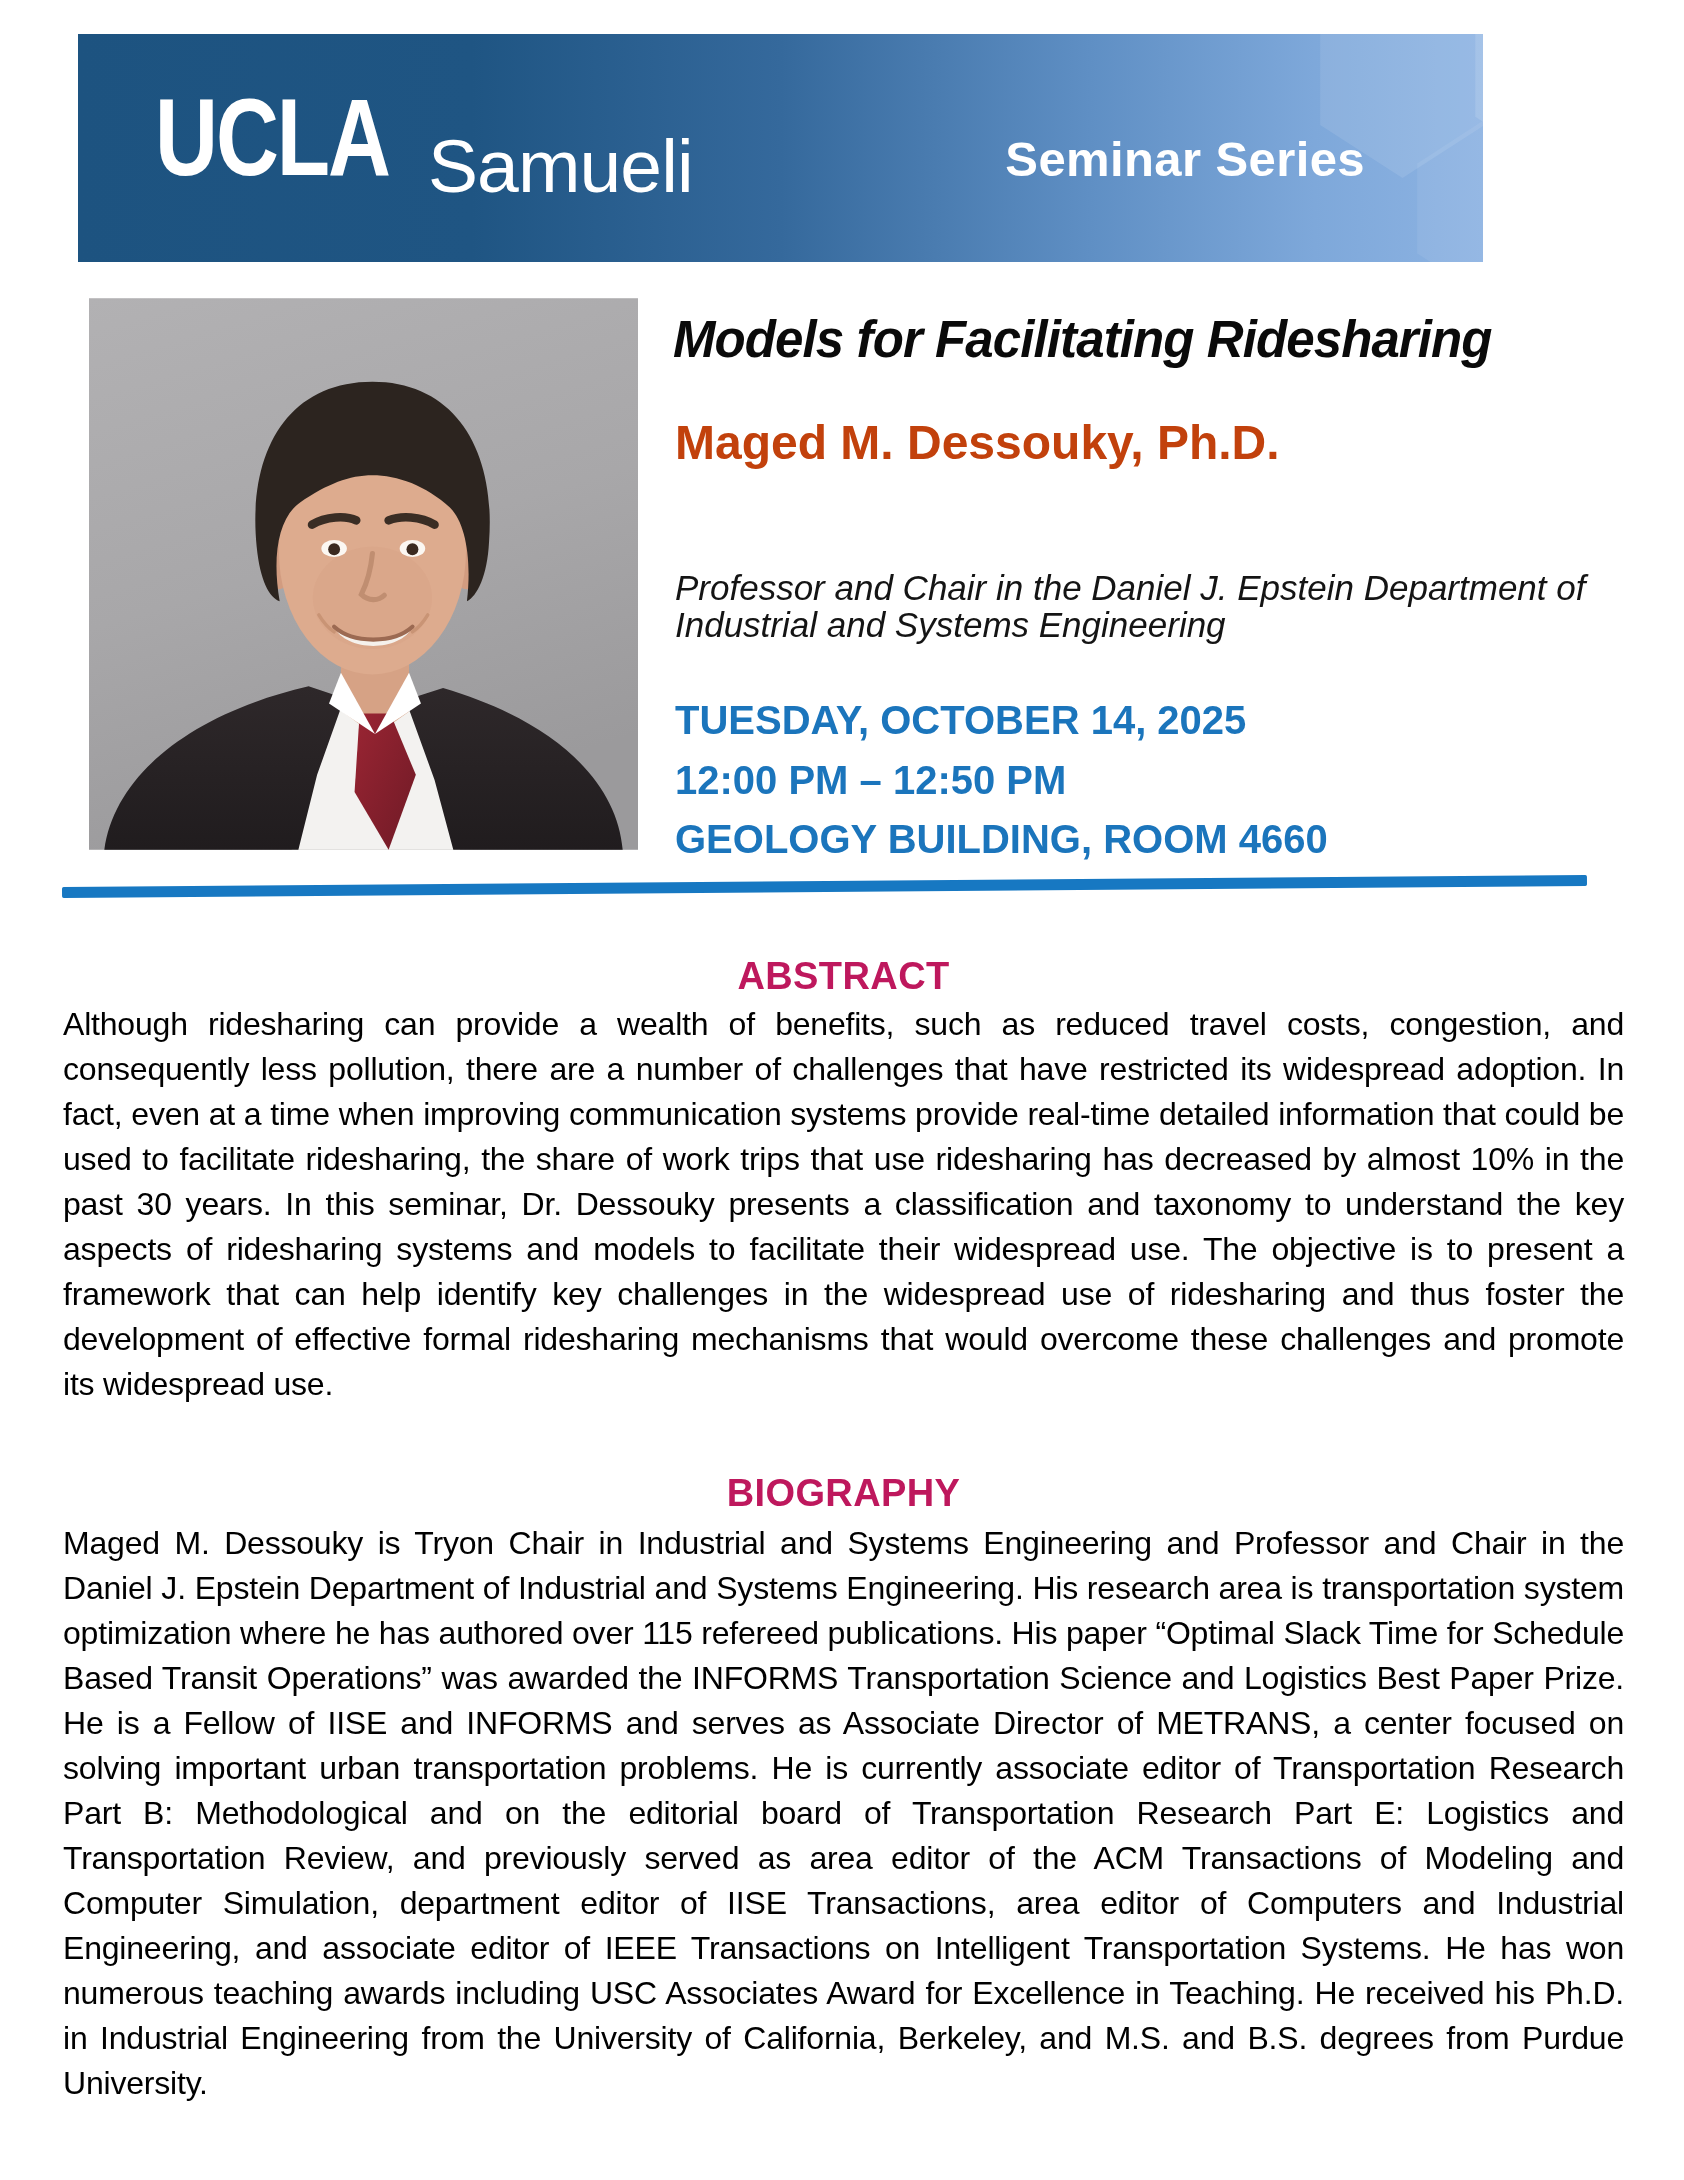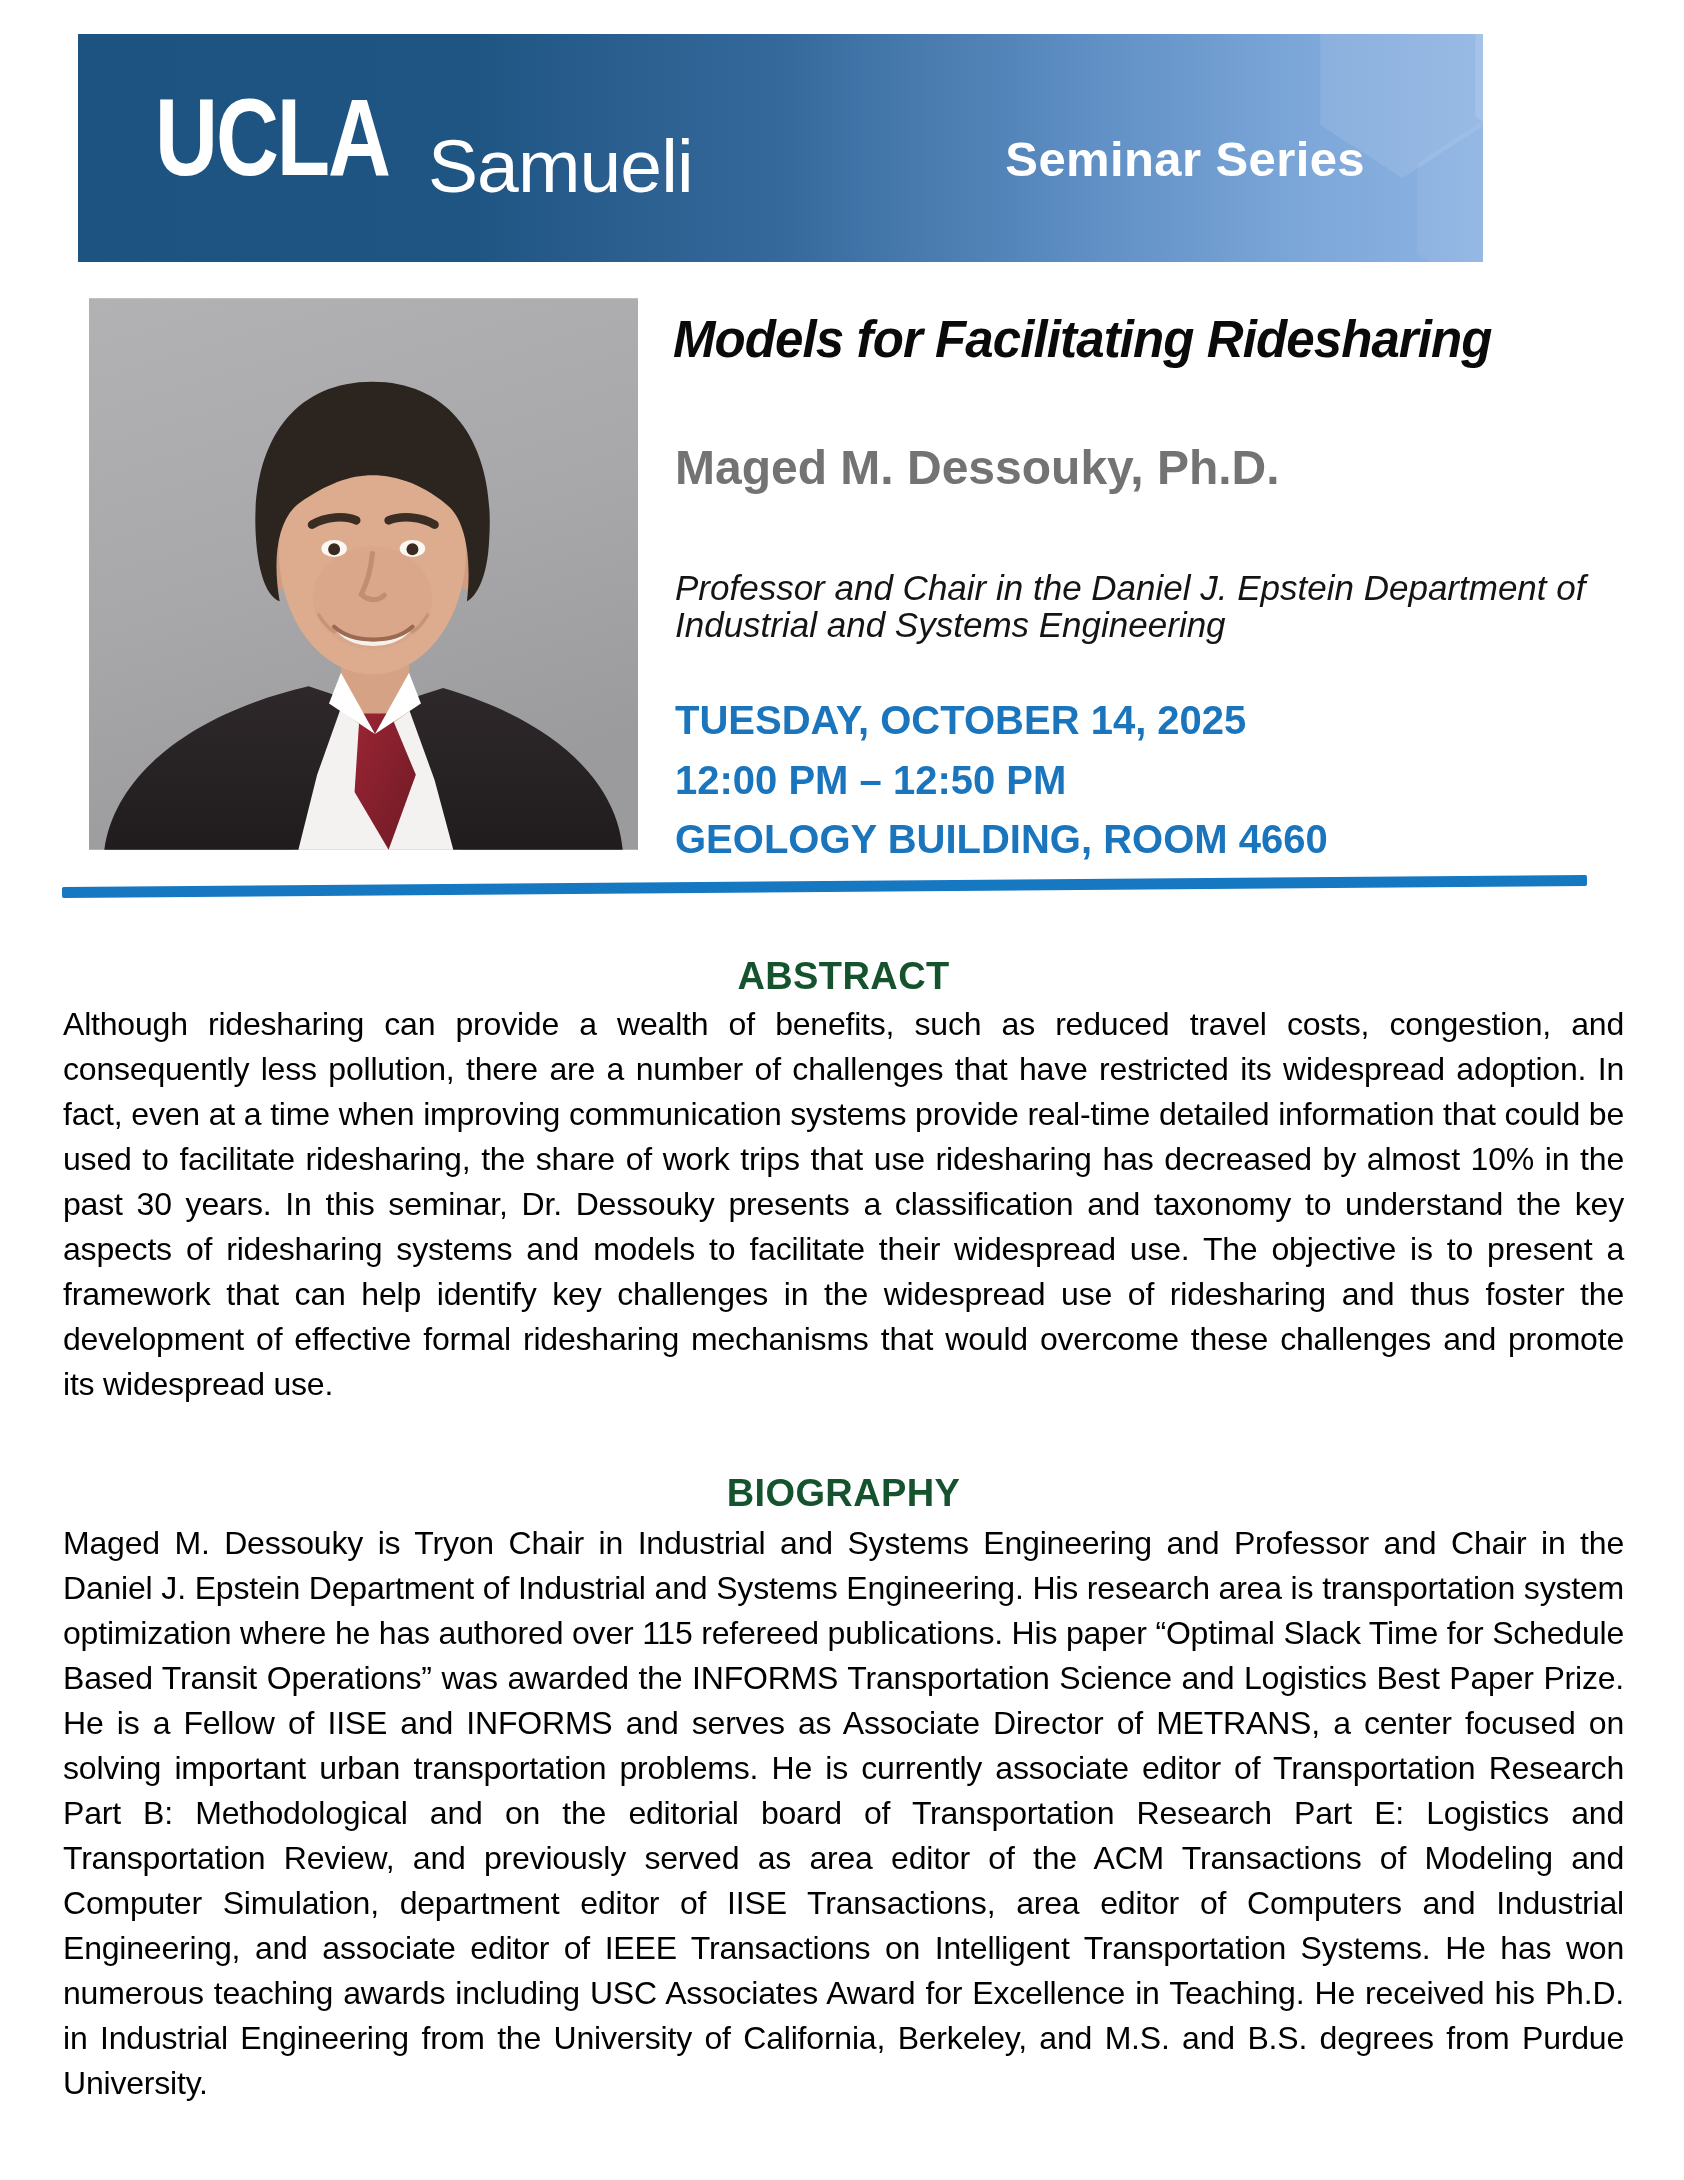--- a/index.html
+++ b/index.html
@@ -49,22 +49,22 @@
   .photo { position:absolute; left:89px; top:298px; width:549px; height:552px; }
   .photo svg { display:block; width:100%; height:100%; }
 
   
   .talk-title {
     position:absolute; left:673px; top:313px; width:954px;
     font-size:51px; line-height:1.05; font-weight:bold; font-style:italic;
     color:#0a0a0a; letter-spacing:-0.9px;
   }
   .speaker-name {
-    position:absolute; left:675px; top:444px; width:954px;
-    font-size:48px; line-height:1; font-weight:bold; color:#737373;
+    position:absolute; left:675px; top:419px; width:954px;
+    font-size:48px; line-height:1; font-weight:bold; color:#c2410c;
   }
   .speaker-role-1 {
     position:absolute; left:675px; top:501px; width:963px;
     font-size:35px; line-height:1; font-style:italic; color:#141414;
   }
   .speaker-role-2 {
     position:absolute; left:675px; top:569px; width:963px;
     font-size:35px; line-height:37px; font-style:italic; color:#141414;
   }
   .event-line { position:absolute; left:675px; width:963px; font-size:40px; line-height:1; font-weight:bold; color:#1b75bc; letter-spacing:0; }
@@ -74,21 +74,21 @@
 
   
   .divider {
     position:absolute; left:62px; top:881px; width:1525px; height:11px;
     background:#1778c2; transform:rotate(-0.45deg); border-radius:1.7px;
   }
 
   
   .section-heading {
     position:absolute; left:63px; width:1561px; text-align:center;
-    font-size:38px; line-height:1; font-weight:bold; color:#14532d; letter-spacing:0.4px;
+    font-size:38px; line-height:1; font-weight:bold; color:#be185d; letter-spacing:0.4px;
   }
   .heading-abstract  { top:957px; }
   .heading-biography { top:1474px; }
 
   .body-text {
     position:absolute; left:63px; width:1561px;
     font-size:32px; line-height:45px; color:#000000;
     text-align:justify; letter-spacing:-0.2px;
   }
   .abstract-text  { top:1002px; }

